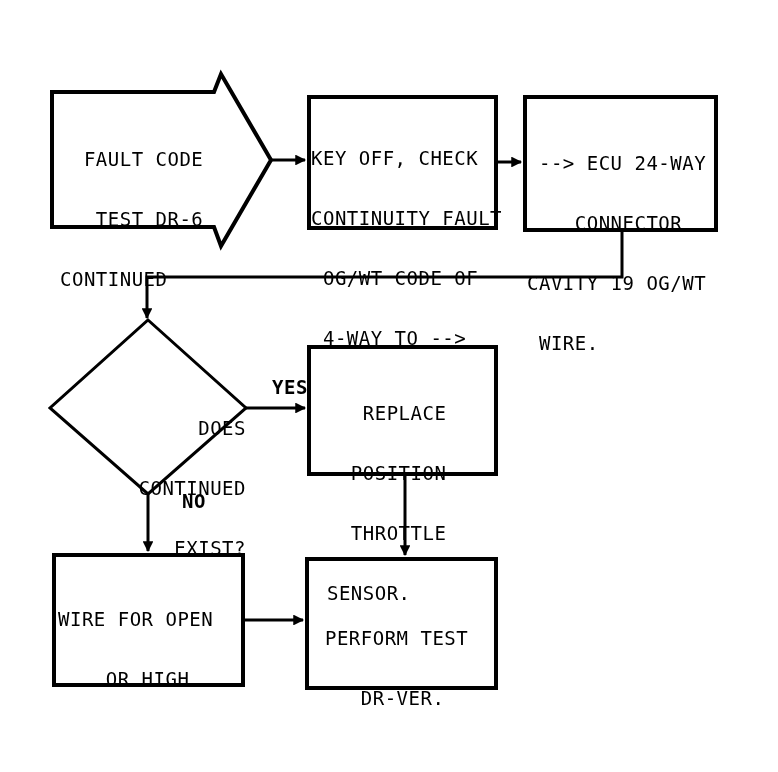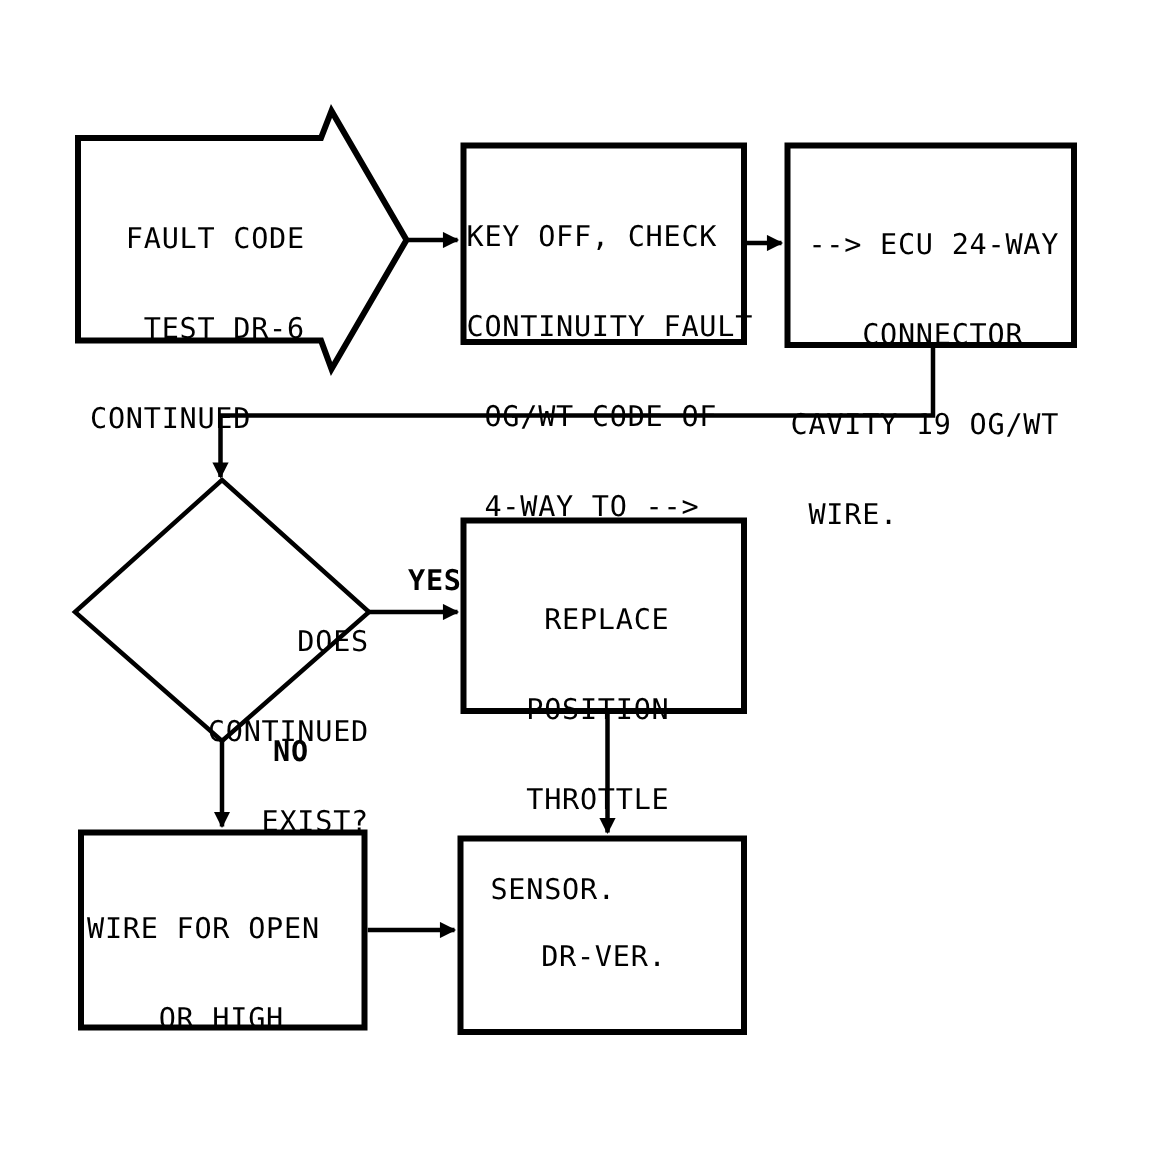--- a/index.html
+++ b/index.html
@@ -101,19 +101,20 @@
     <div> SENSOR.</div>
   </div>
 
   <div class="txt" style="left:58px;top:569px;">
     <div>WIRE FOR OPEN</div>
     <div>    OR HIGH</div>
     
   </div>
 
   <div class="txt" style="left:313px;top:588px;">
+    <div> PERFORM TEST</div>
     <div>    DR-VER.</div>
   </div>
 
   <div class="edge-label" style="left:248px;top:377px;margin-left:24px;">YES</div>
   <div class="edge-label" style="left:166px;top:491px;margin-left:16px;">NO</div>
 
 </div>
 
 </body></html>

